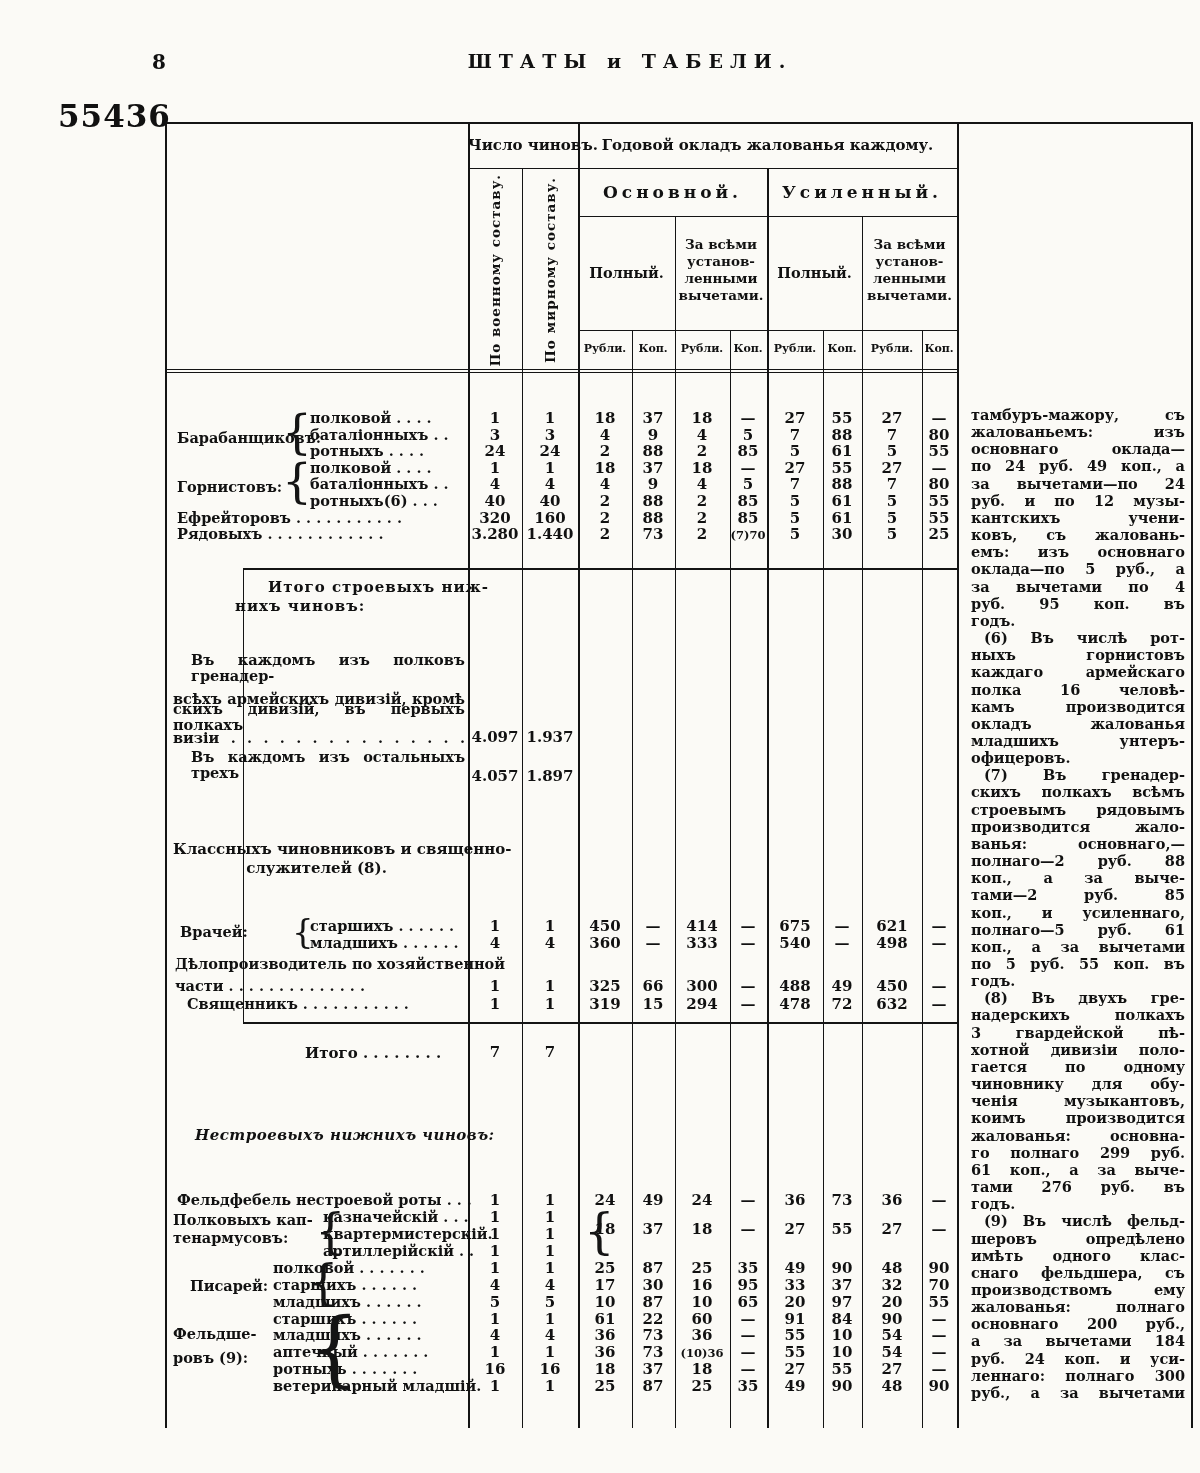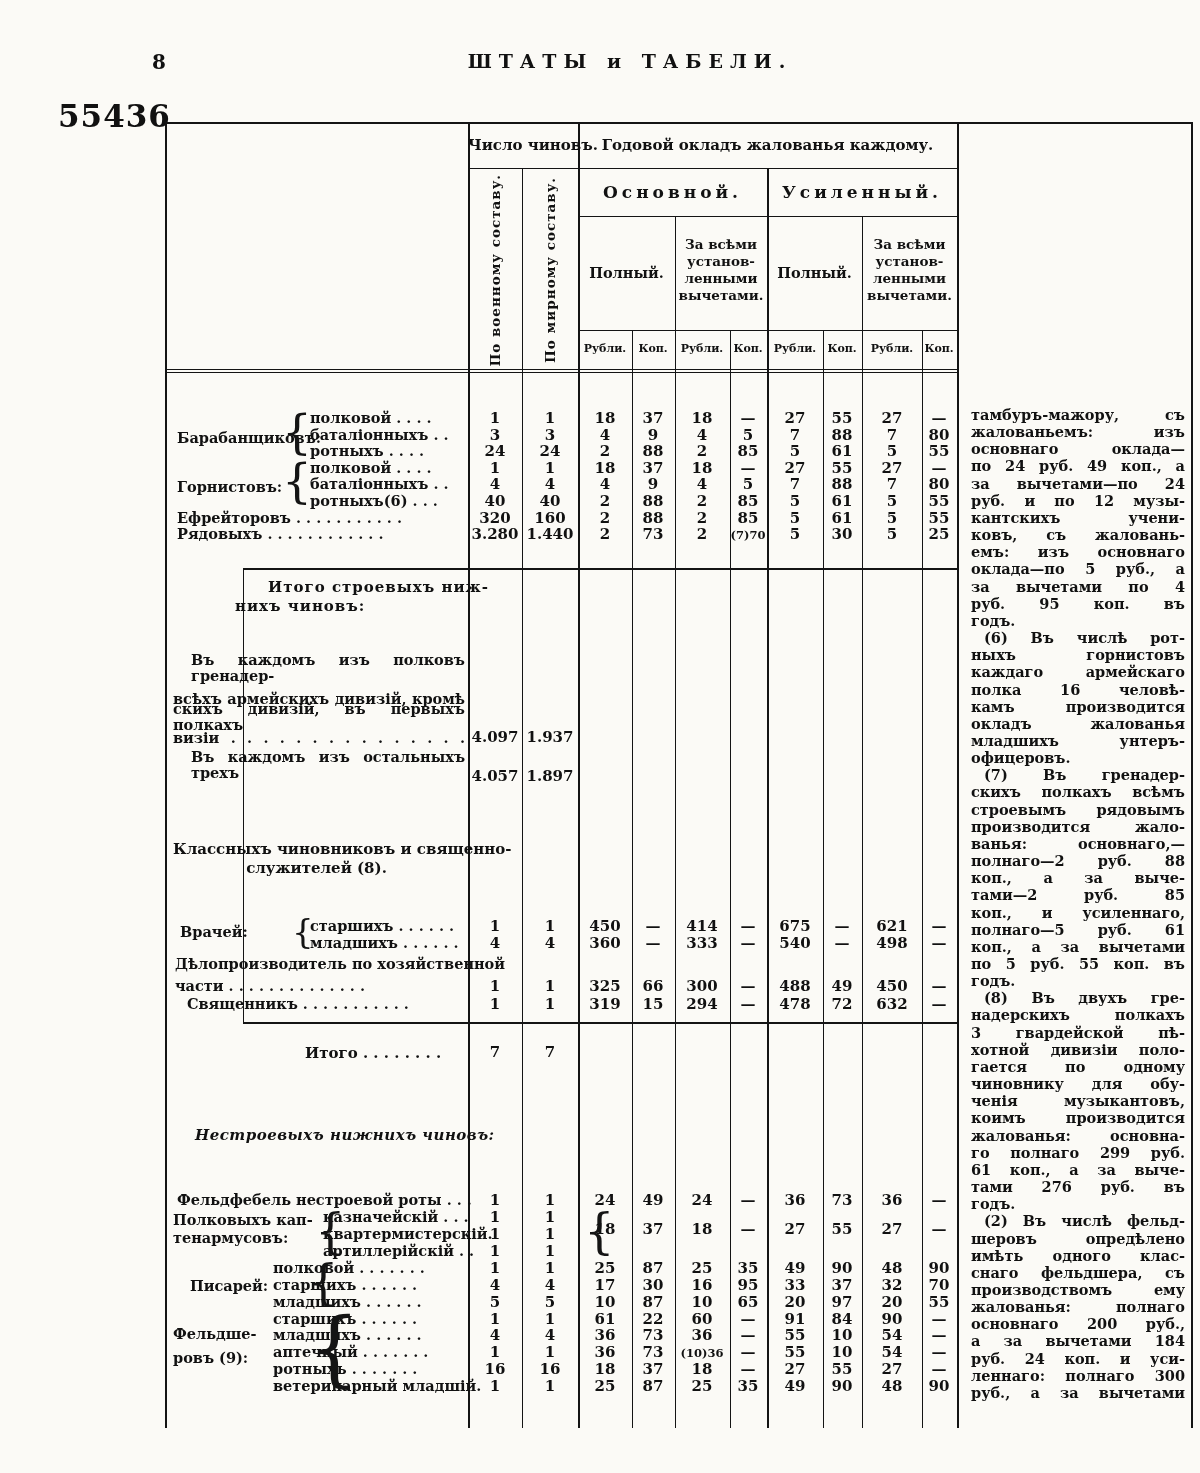--- a/index.html
+++ b/index.html
@@ -451,21 +451,21 @@
         <div class="nline">хотной дивизіи поло-</div>
         <div class="nline">гается по одному</div>
         <div class="nline">чиновнику для обу-</div>
         <div class="nline">ченія музыкантовъ,</div>
         <div class="nline">коимъ производится</div>
         <div class="nline">жалованья: основна-</div>
         <div class="nline">го полнаго 299 руб.</div>
         <div class="nline">61 коп., а за выче-</div>
         <div class="nline">тами 276 руб. въ</div>
         <div class="nline nl-last">годъ.</div>
-        <div class="nline nl-ind">(2) Въ числѣ фельд-</div>
+        <div class="nline nl-ind">(9) Въ числѣ фельд-</div>
         <div class="nline">шеровъ опредѣлено</div>
         <div class="nline">имѣть одного клас-</div>
         <div class="nline">снаго фельдшера, съ</div>
         <div class="nline">производствомъ ему</div>
         <div class="nline">жалованья: полнаго</div>
         <div class="nline">основнаго 200 руб.,</div>
         <div class="nline">а за вычетами 184</div>
         <div class="nline">руб. 24 коп. и уси-</div>
         <div class="nline">леннаго: полнаго 300</div>
         <div class="nline">руб., а за вычетами</div>

